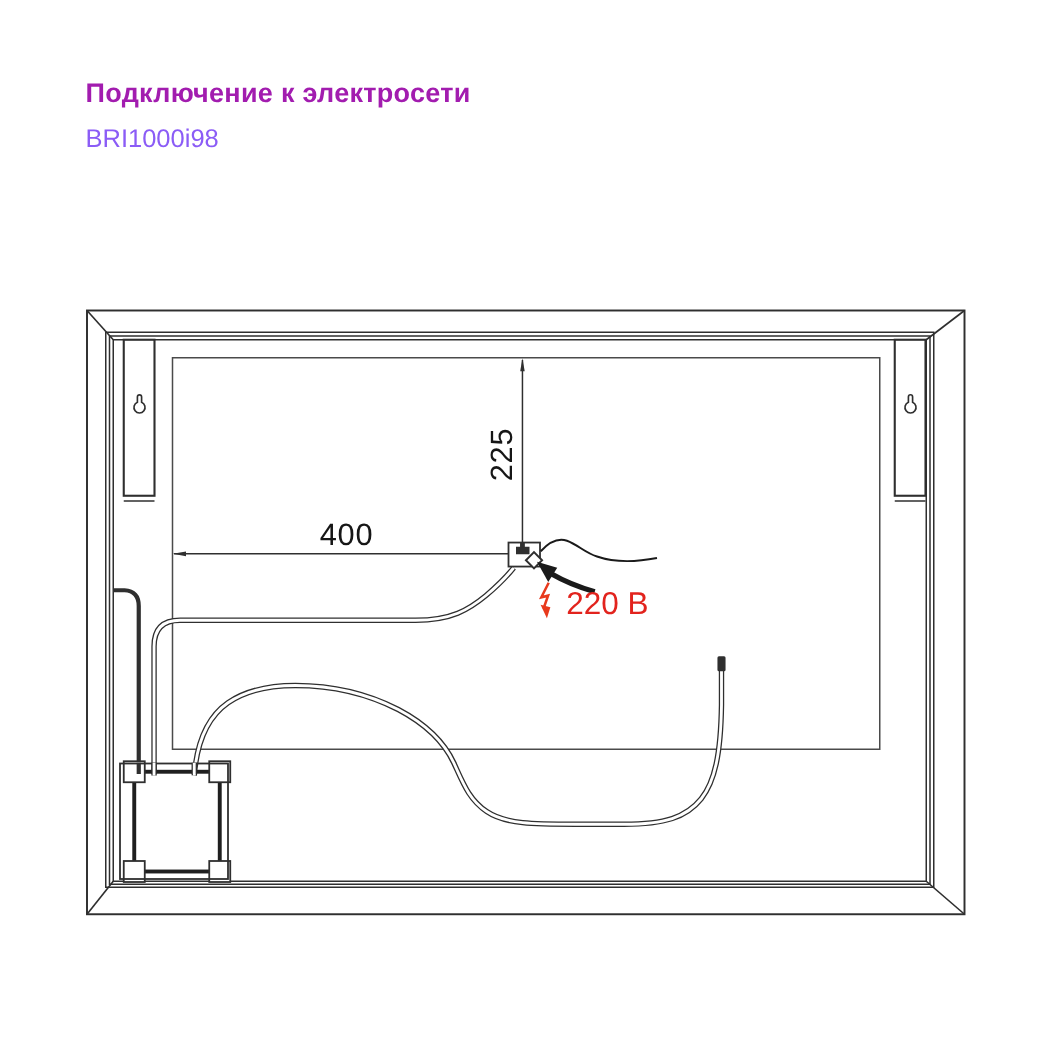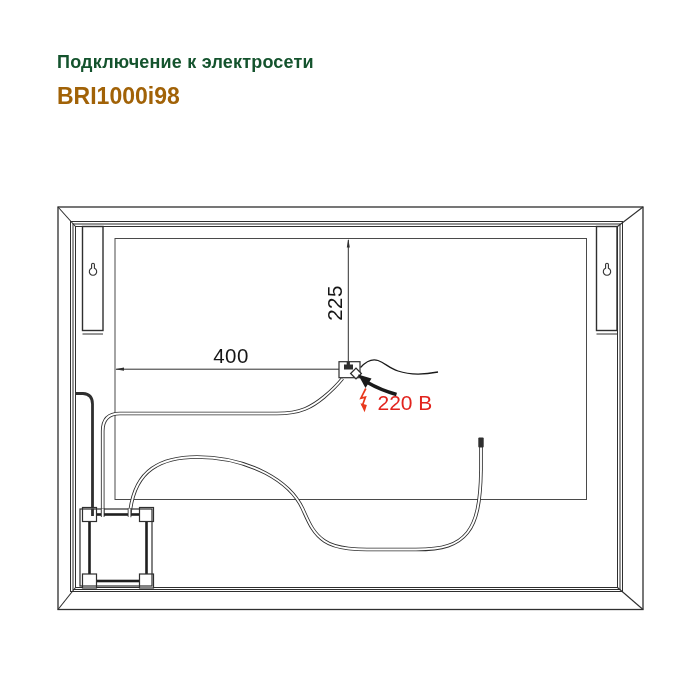--- a/index.html
+++ b/index.html
@@ -1,22 +1,22 @@
 <!DOCTYPE html>
 <html><head>
 <meta charset="utf-8">
 <style>
   html,body{margin:0;padding:0;}
   body{
     width:700px;height:700px;position:relative;background:#ffffff;
     font-family:"Liberation Sans", sans-serif;overflow:hidden;
   }
   .header{position:absolute;left:57px;top:52px;}
-  .title{font-size:18px;font-weight:700;color:#14532d;letter-spacing:.2px;line-height:1.2;}
-  .model{font-size:23px;font-weight:700;color:#a16207;margin-top:9px;line-height:1.2;}
+  .title{font-size:18px;font-weight:700;color:#a21caf;letter-spacing:.2px;line-height:1.2;}
+  .model{font-size:17px;font-weight:400;color:#8b5cf6;margin-top:9px;line-height:1.2;}
   svg text{font-family:"Liberation Sans", sans-serif;}
   .dim-text{font-size:20.5px;fill:#161616;letter-spacing:.5px;}
   .voltage-text{font-size:21px;font-weight:400;}
 </style>
 </head>
 <body>
 
 <div class="header">
   <div class="title">Подключение к электросети</div>
   <div class="model">BRI1000i98</div>

